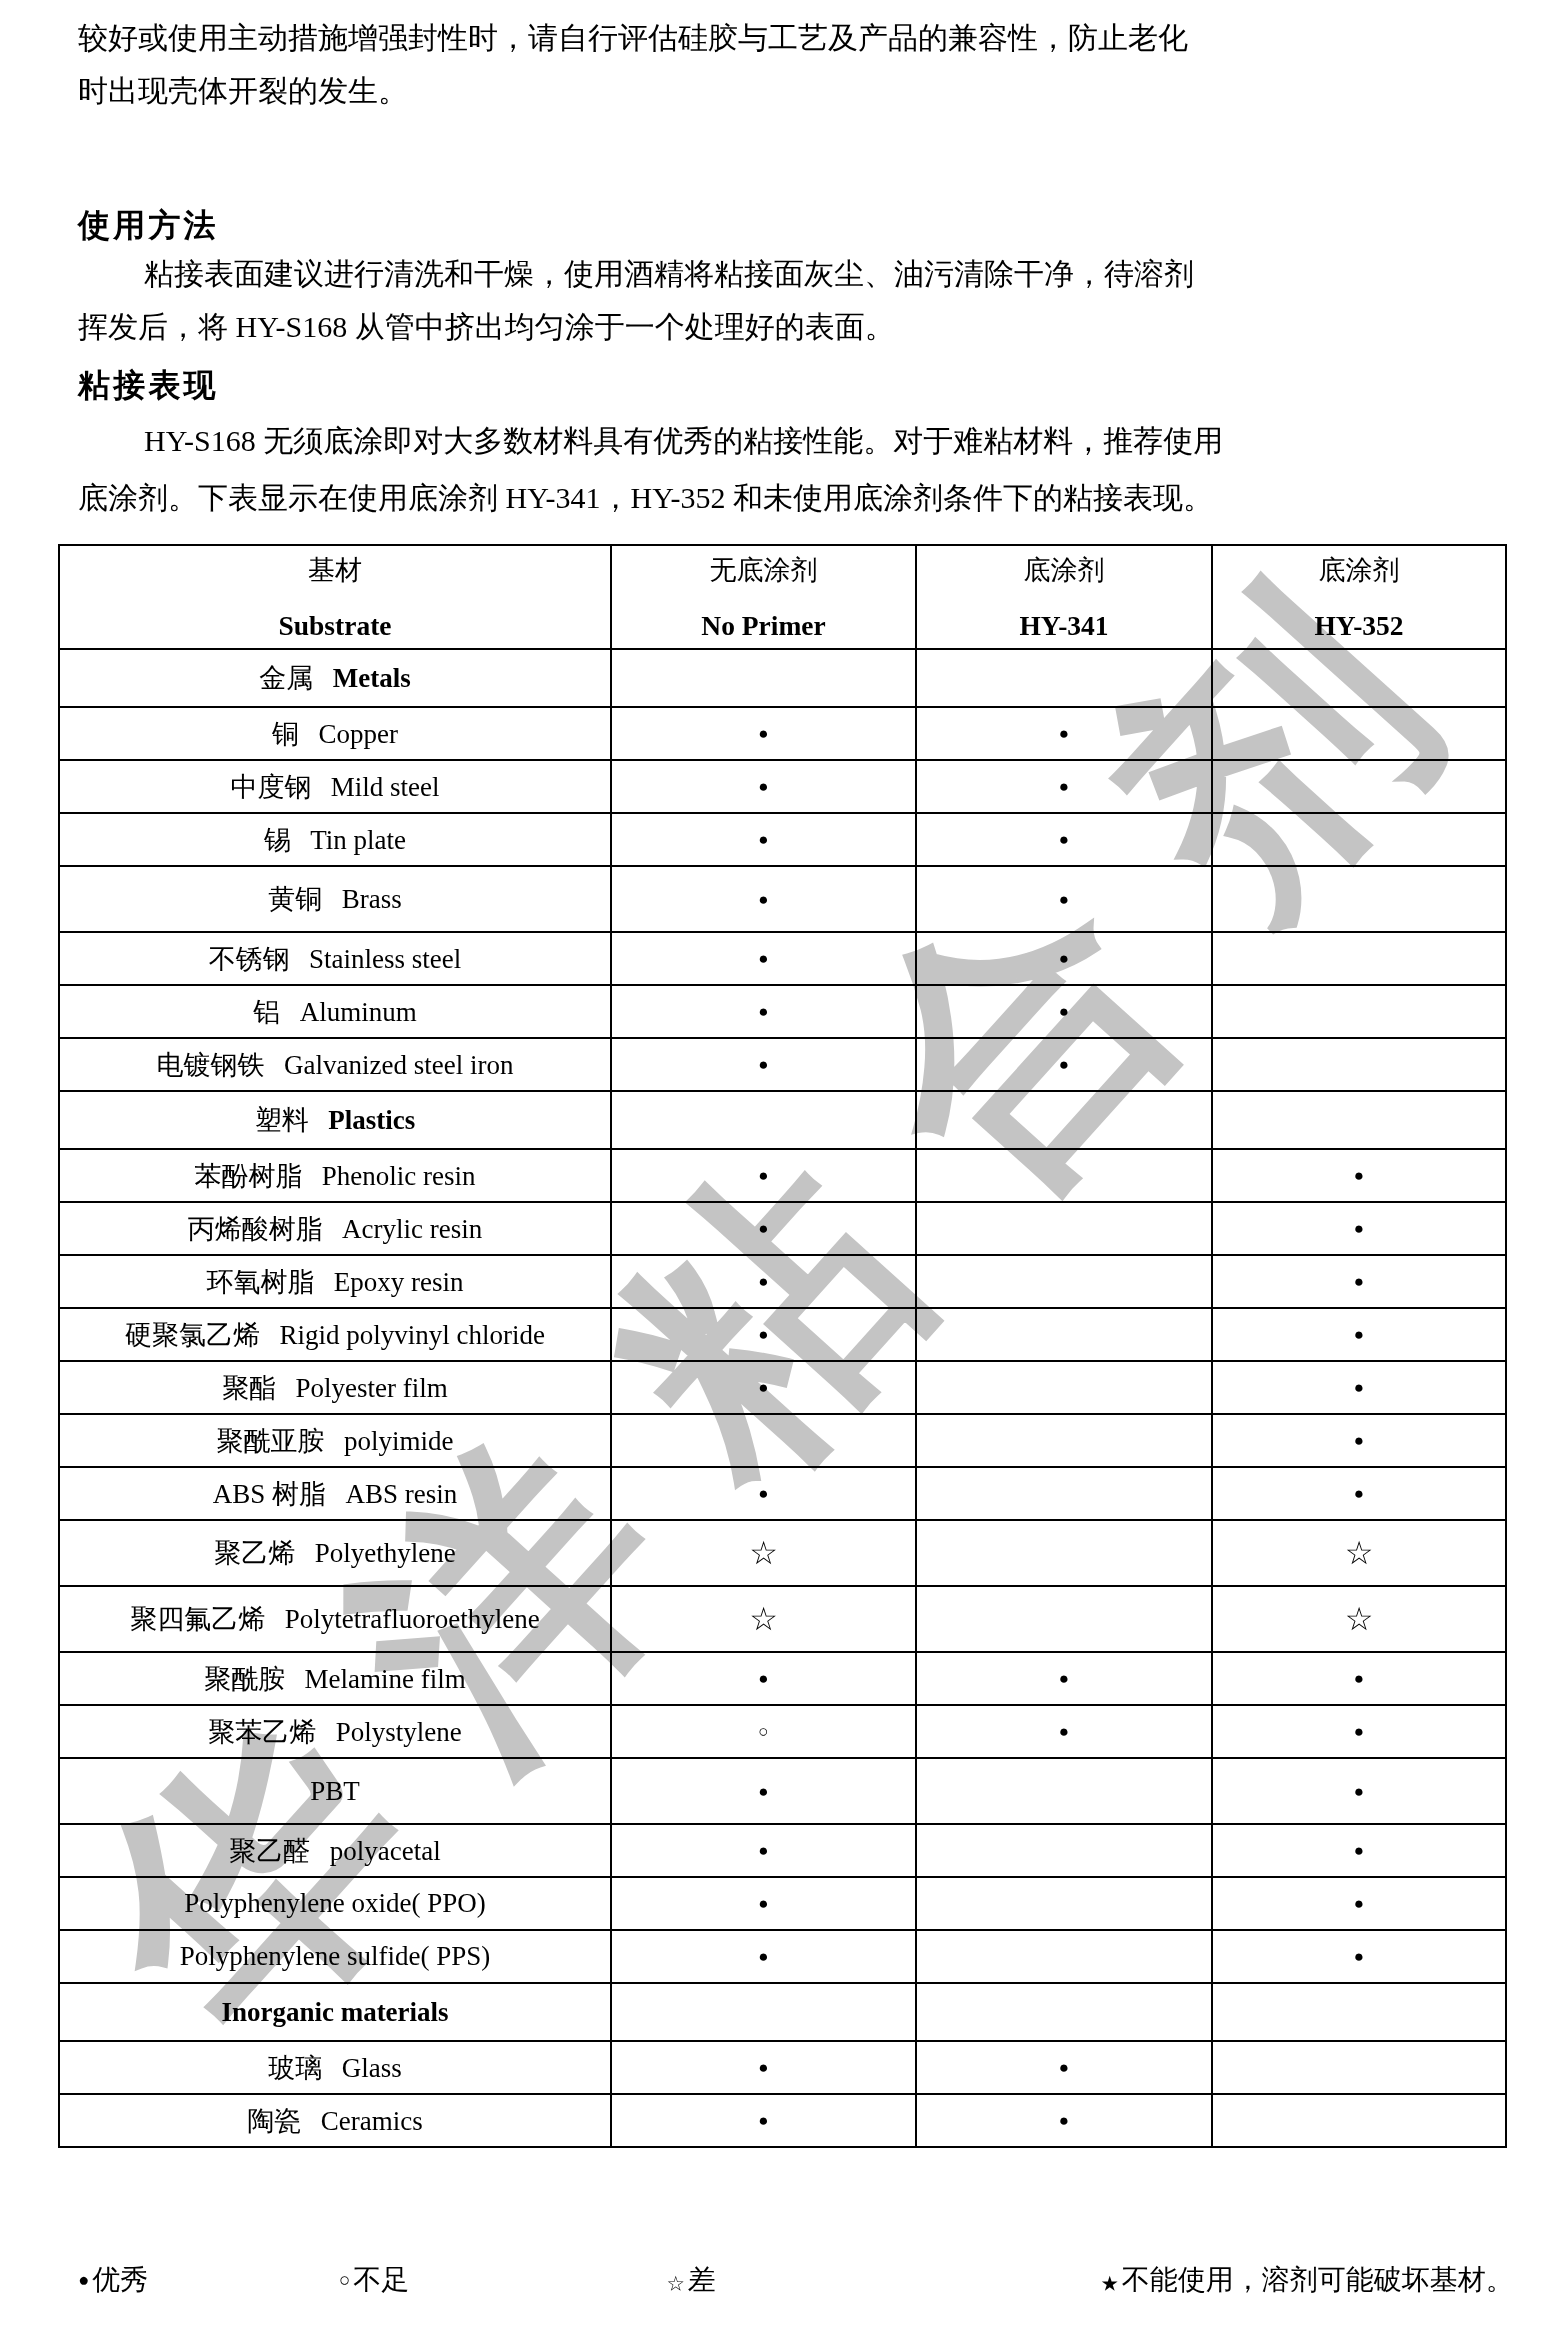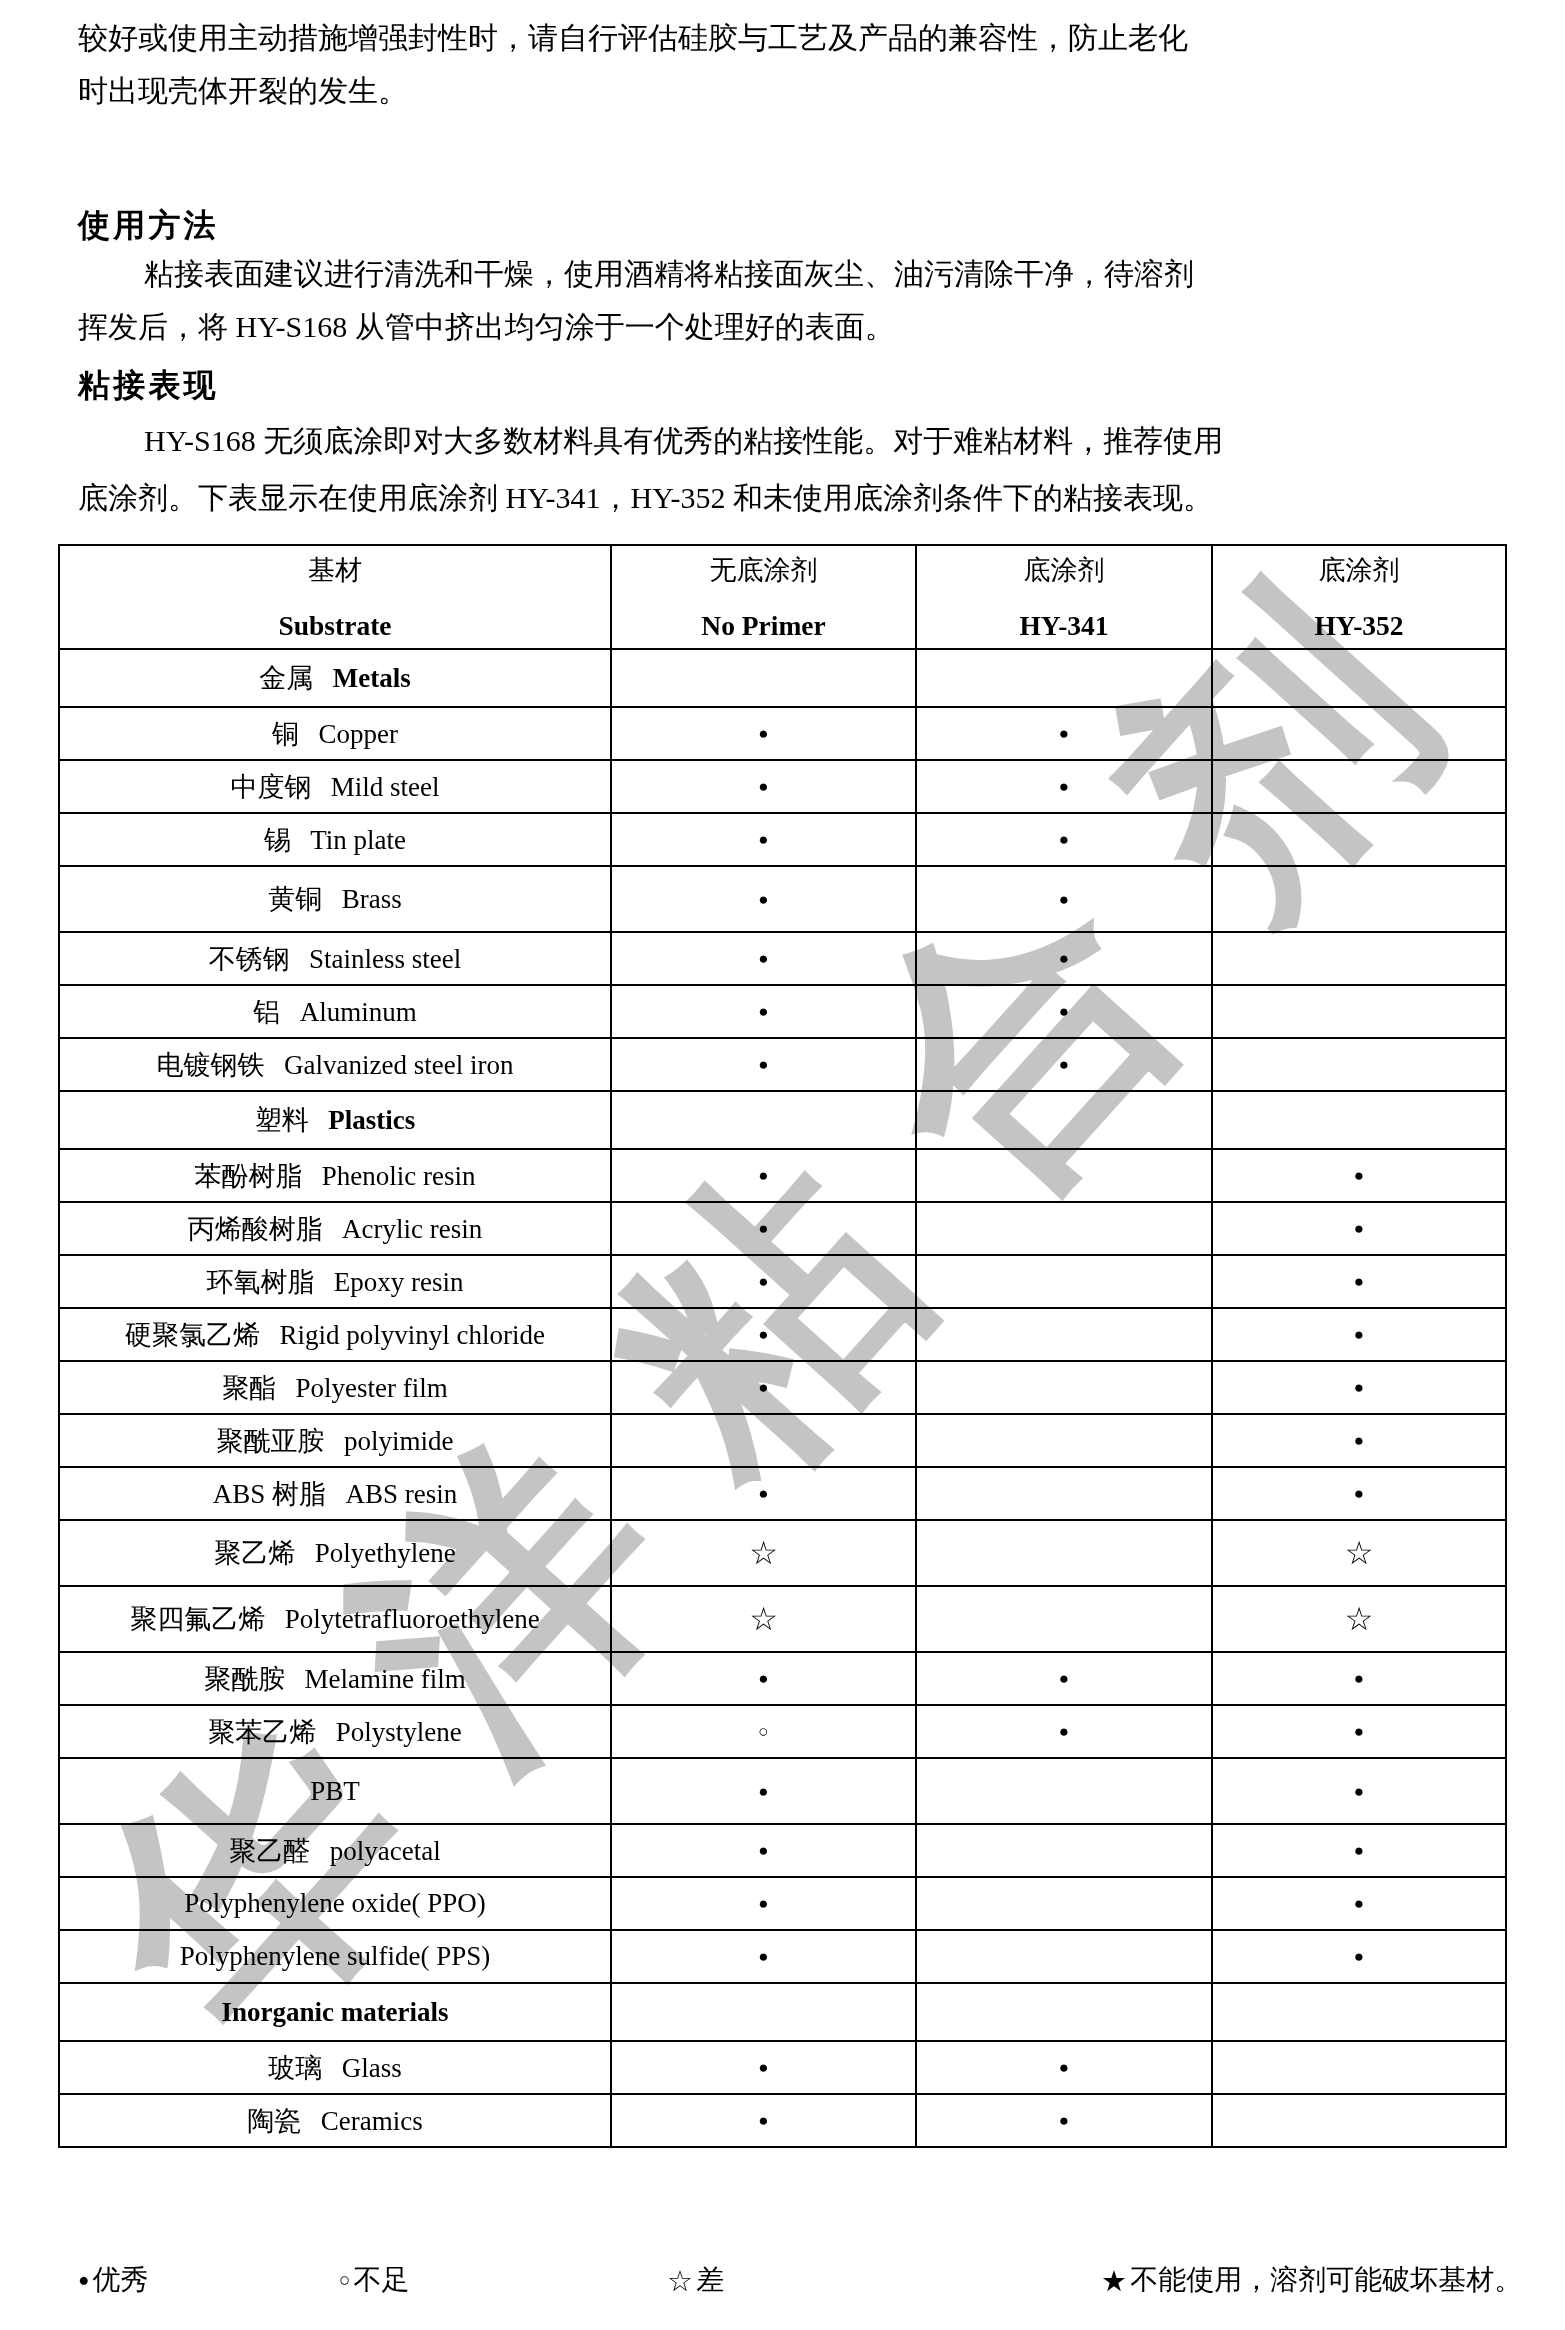--- a/index.html
+++ b/index.html
@@ -38,21 +38,21 @@
   .th-en{ font-size:27.5px; font-weight:bold; margin-top:22.6px; }
   tbody tr{ height:53px; }
   tbody tr.tall{ height:66px; }
   tbody tr.sec{ height:58px;padding-left:6px; }
   td.c-label{ text-align:center; vertical-align:middle; font-size:27px; white-space:nowrap; }
   td.c-label .zh{ margin-right:19.4px; }
   tr.sec td.c-label .en{ font-weight:bold; }
   td.c-mark{ text-align:center; vertical-align:middle; font-size:17px; line-height:1; }
   td.c-mark.big{ font-size:32px; }
   
-  .legend{ position:absolute; top:2261px; left:0; width:1565px; height:52px; z-index:1; font-size:28px; }
+  .legend{ position:absolute; top:2261px; left:0; width:1565px; height:52px; z-index:1; font-size:28px;font-family:Liberation Mono, monospace; }
   .leg-item{ position:absolute; top:0; white-space:nowrap; }
   #leg-0{ left:78px; } #leg-1{ left:339px; } #leg-2{ left:667px; } #leg-3{ left:1101px; }
   .leg-sym{ margin-right:3.2px; }
   .leg-sym.dot{ font-size:18.6px; vertical-align:3.2px; }
   .leg-sym.star{ font-size:29px; vertical-align:-1.6px; }
 </style>
 </head>
 <body>
 
 <div class="page">

